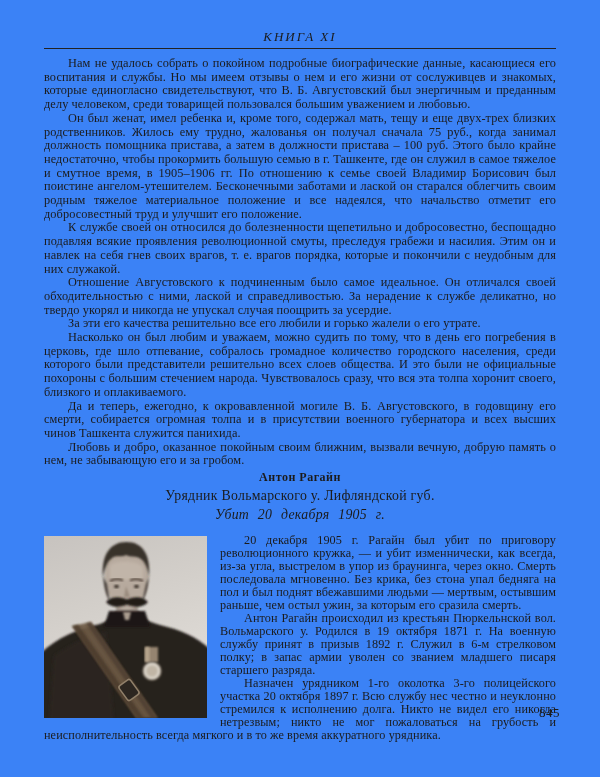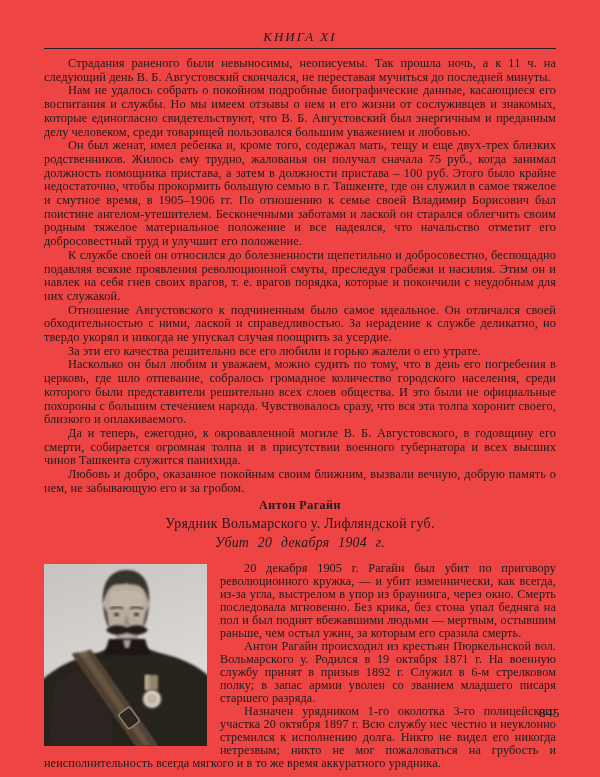--- a/index.html
+++ b/index.html
@@ -1,20 +1,20 @@
 <!DOCTYPE html>
 <html><head>
 <meta charset="utf-8">
 <style>
   html,body{margin:0;padding:0;}
   body{background:#e9e7e4;font-family:"Liberation Serif", serif;}
   .page{
     position:relative;
     width:600px;height:777px;
-    background:#ef4444;
+    background:#3b82f6;
     color:#1b1b1b;
     margin:0 auto;
     overflow:hidden;
     box-sizing:border-box;
     padding:28px 44px 0 44px;
   }
   .running-head{
     text-align:center;
     font-style:italic;
     font-size:13px;
@@ -85,34 +85,33 @@
 </style>
 </head>
 <body>
 
 <div class="page">
 
   <div class="running-head">КНИГА XI</div>
   <hr class="head-rule">
 
   <div class="body-text">
-    <p>Страдания раненого были невыносимы, неописуемы. Так прошла ночь, а к 11 ч. на следующий день В. Б. Августовский скончался, не переставая мучиться до последней минуты.</p>
     <p>Нам не удалось собрать о покойном подробные биографические данные, касающиеся его воспитания и службы. Но мы имеем отзывы о нем и его жизни от сослуживцев и знакомых, которые единогласно свидетельствуют, что В. Б. Августовский был энергичным и преданным делу человеком, среди товарищей пользовался большим уважением и любовью.</p>
     <p>Он был женат, имел ребенка и, кроме того, содержал мать, тещу и еще двух-трех близких родственников. Жилось ему трудно, жалованья он получал сначала 75 руб., когда занимал должность помощника пристава, а затем в должности пристава – 100 руб. Этого было крайне недостаточно, чтобы прокормить большую семью в г. Ташкенте, где он служил в самое тяжелое и смутное время, в 1905–1906 гг. По отношению к семье своей Владимир Борисович был поистине ангелом-утешителем. Бесконечными заботами и лаской он старался облегчить своим родным тяжелое материальное положение и все надеялся, что начальство отметит его добросовестный труд и улучшит его положение.</p>
     <p>К службе своей он относился до болезненности щепетильно и добросовестно, беспощадно подавляя всякие проявления революционной смуты, преследуя грабежи и насилия. Этим он и навлек на себя гнев своих врагов, т. е. врагов порядка, которые и покончили с неудобным для них служакой.</p>
     <p>Отношение Августовского к подчиненным было самое идеальное. Он отличался своей обходительностью с ними, лаской и справедливостью. За нерадение к службе деликатно, но твердо укорял и никогда не упускал случая поощрить за усердие.</p>
     <p>За эти его качества решительно все его любили и горько жалели о его утрате.</p>
     <p>Насколько он был любим и уважаем, можно судить по тому, что в день его погребения в церковь, где шло отпевание, собралось громадное количество городского населения, среди которого были представители решительно всех слоев общества. И это были не официальные похороны с большим стечением народа. Чувствовалось сразу, что вся эта толпа хоронит своего, близкого и оплакиваемого.</p>
     <p>Да и теперь, ежегодно, к окровавленной могиле В. Б. Августовского, в годовщину его смерти, собирается огромная толпа и в присутствии военного губернатора и всех высших чинов Ташкента служится панихида.</p>
     <p>Любовь и добро, оказанное покойным своим ближним, вызвали вечную, добрую память о нем, не забывающую его и за гробом.</p>
   </div>
 
   <div class="article-title">Антон Рагайн</div>
   <div class="article-subtitle">Урядник Вольмарского у. Лифляндской губ.</div>
-  <div class="article-deathnote">Убит 20 декабря 1904 г.</div>
+  <div class="article-deathnote">Убит 20 декабря 1905 г.</div>
 
   <div class="article-body">
     <div class="photo-wrap">
       <svg viewBox="0 0 163 182" width="163" height="182" xmlns="http://www.w3.org/2000/svg">
         <defs>
           <linearGradient id="phbg" x1="0" y1="0" x2="0.3" y2="1">
             <stop offset="0" stop-color="#c7c3bf"></stop>
             <stop offset="0.45" stop-color="#d3cfca"></stop>
             <stop offset="1" stop-color="#e2ded9"></stop>
           </linearGradient>

